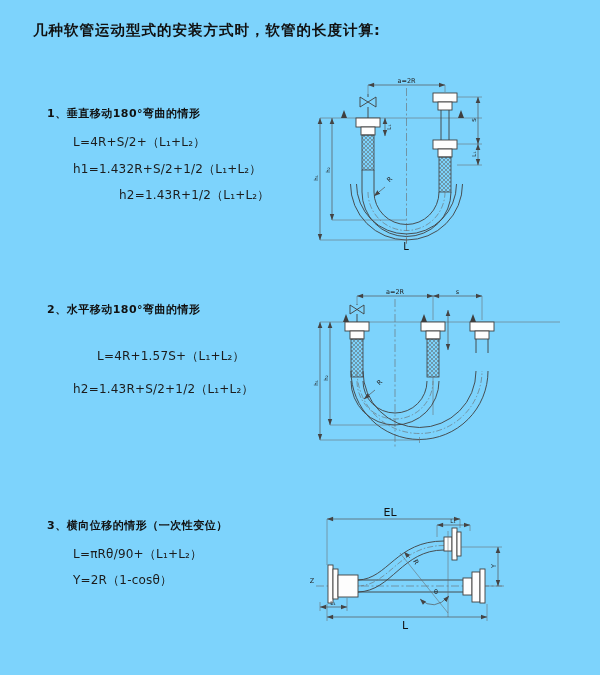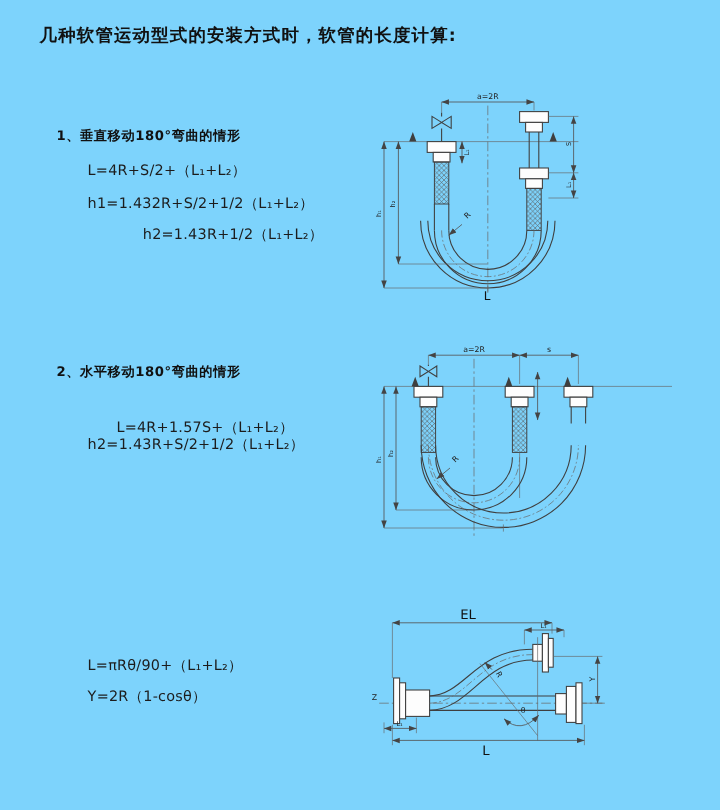--- a/index.html
+++ b/index.html
@@ -33,22 +33,23 @@
 
   <div class="abs title" style="left:33px;top:22px;">几种软管运动型式的安装方式时，软管的长度计算:</div>
 
   <div class="abs heading" style="left:47px;top:108px;">1、垂直移动180°弯曲的情形</div>
   <div class="abs formula" style="left:73px;top:136px;">L=4R+S/2+（L₁+L₂）</div>
   <div class="abs formula" style="left:73px;top:163px;">h1=1.432R+S/2+1/2（L₁+L₂）</div>
   <div class="abs formula" style="left:73px;top:189px;margin-left:46px;">h2=1.43R+1/2（L₁+L₂）</div>
 
   <div class="abs heading" style="left:47px;top:304px;text-align:center;">2、水平移动180°弯曲的情形</div>
   <div class="abs formula" style="left:73px;top:350px;margin-left:24px;">L=4R+1.57S+（L₁+L₂）</div>
-  <div class="abs formula" style="left:73px;top:364px;">h2=1.43R+S/2+1/2（L₁+L₂）</div>
-
+  <div class="abs formula" style="left:73px;top:383px;">h2=1.43R+S/2+1/2（L₁+L₂）</div>
+
+  <div class="abs heading" style="left:47px;top:520px;">3、横向位移的情形（一次性变位）</div>
   <div class="abs formula" style="left:73px;top:548px;text-align:center;">L=πRθ/90+（L₁+L₂）</div>
   <div class="abs formula" style="left:73px;top:574px;">Y=2R（1-cosθ）</div>
 
   <svg style="left:310px;top:70px;" width="285" height="190" viewBox="0 0 285 190">
     <defs>
       <marker id="m1e" markerWidth="7" markerHeight="6" refX="6.3" refY="3" orient="auto" markerUnits="userSpaceOnUse">
         <path d="M0,0.7 L6.5,3 L0,5.3 Z" fill="#444"></path>
       </marker>
       <marker id="m1s" markerWidth="7" markerHeight="6" refX="0.4" refY="3" orient="auto" markerUnits="userSpaceOnUse">
         <path d="M6.5,0.7 L0.4,3 L6.5,5.3 Z" fill="#444"></path>

